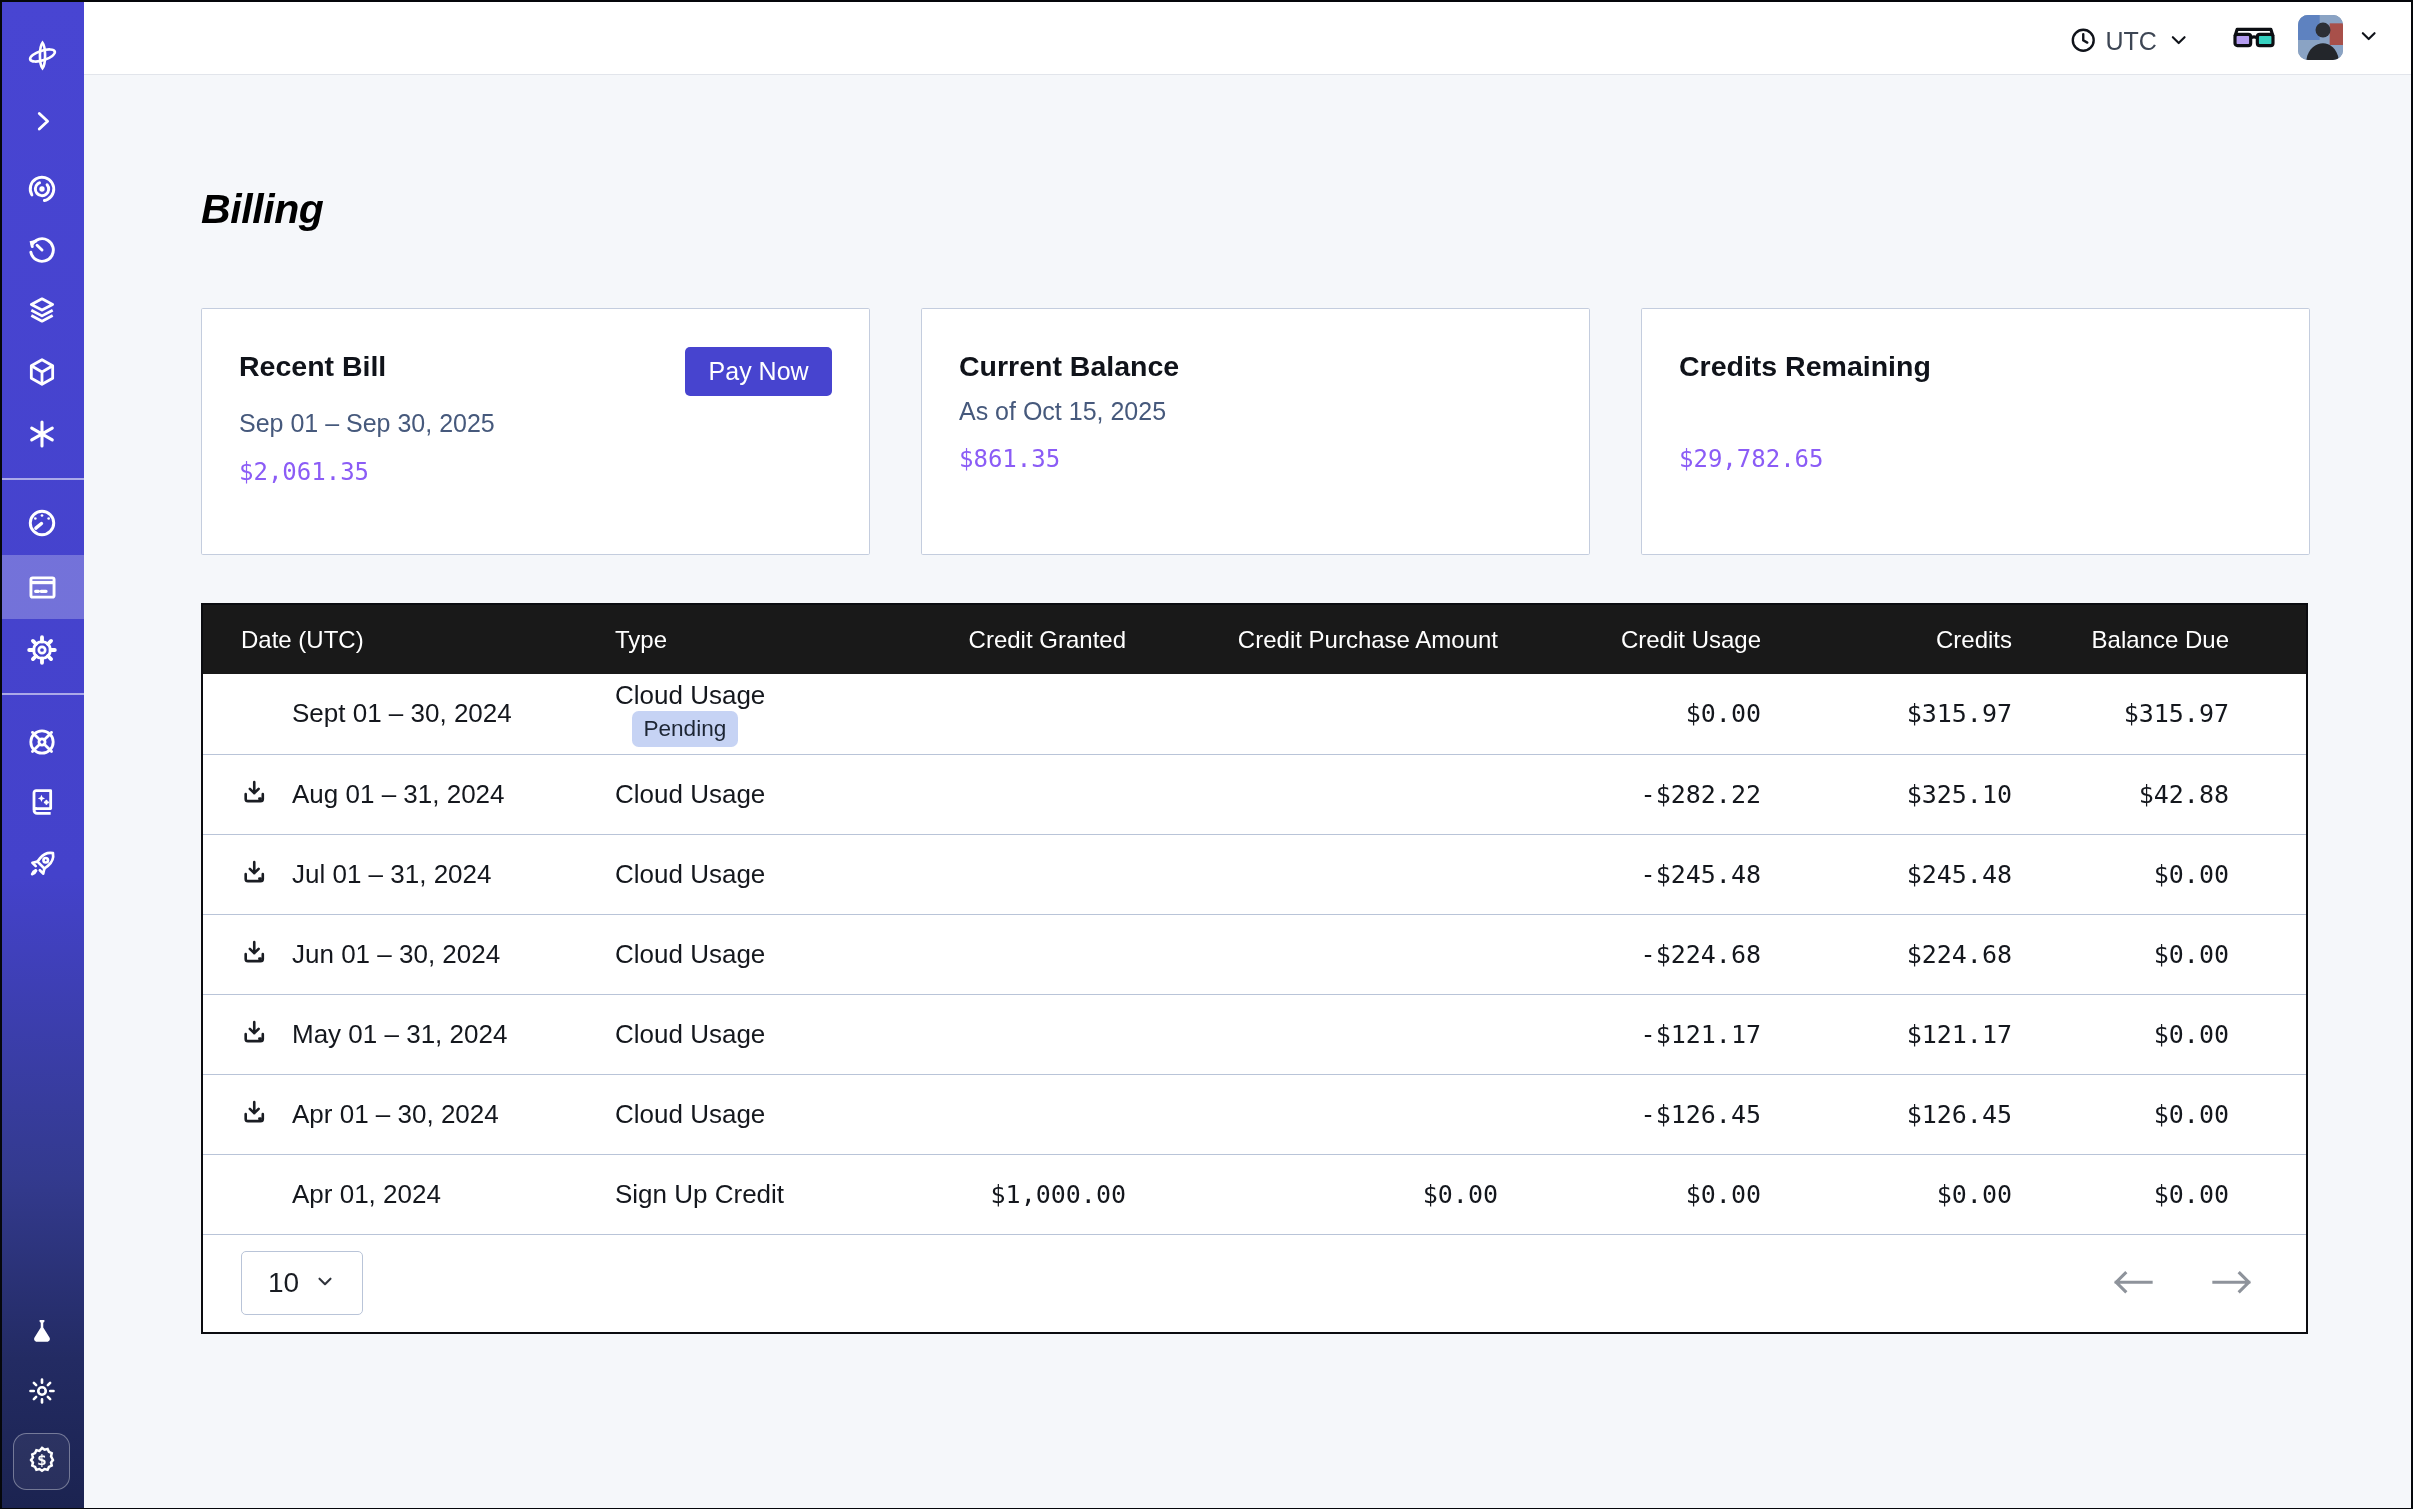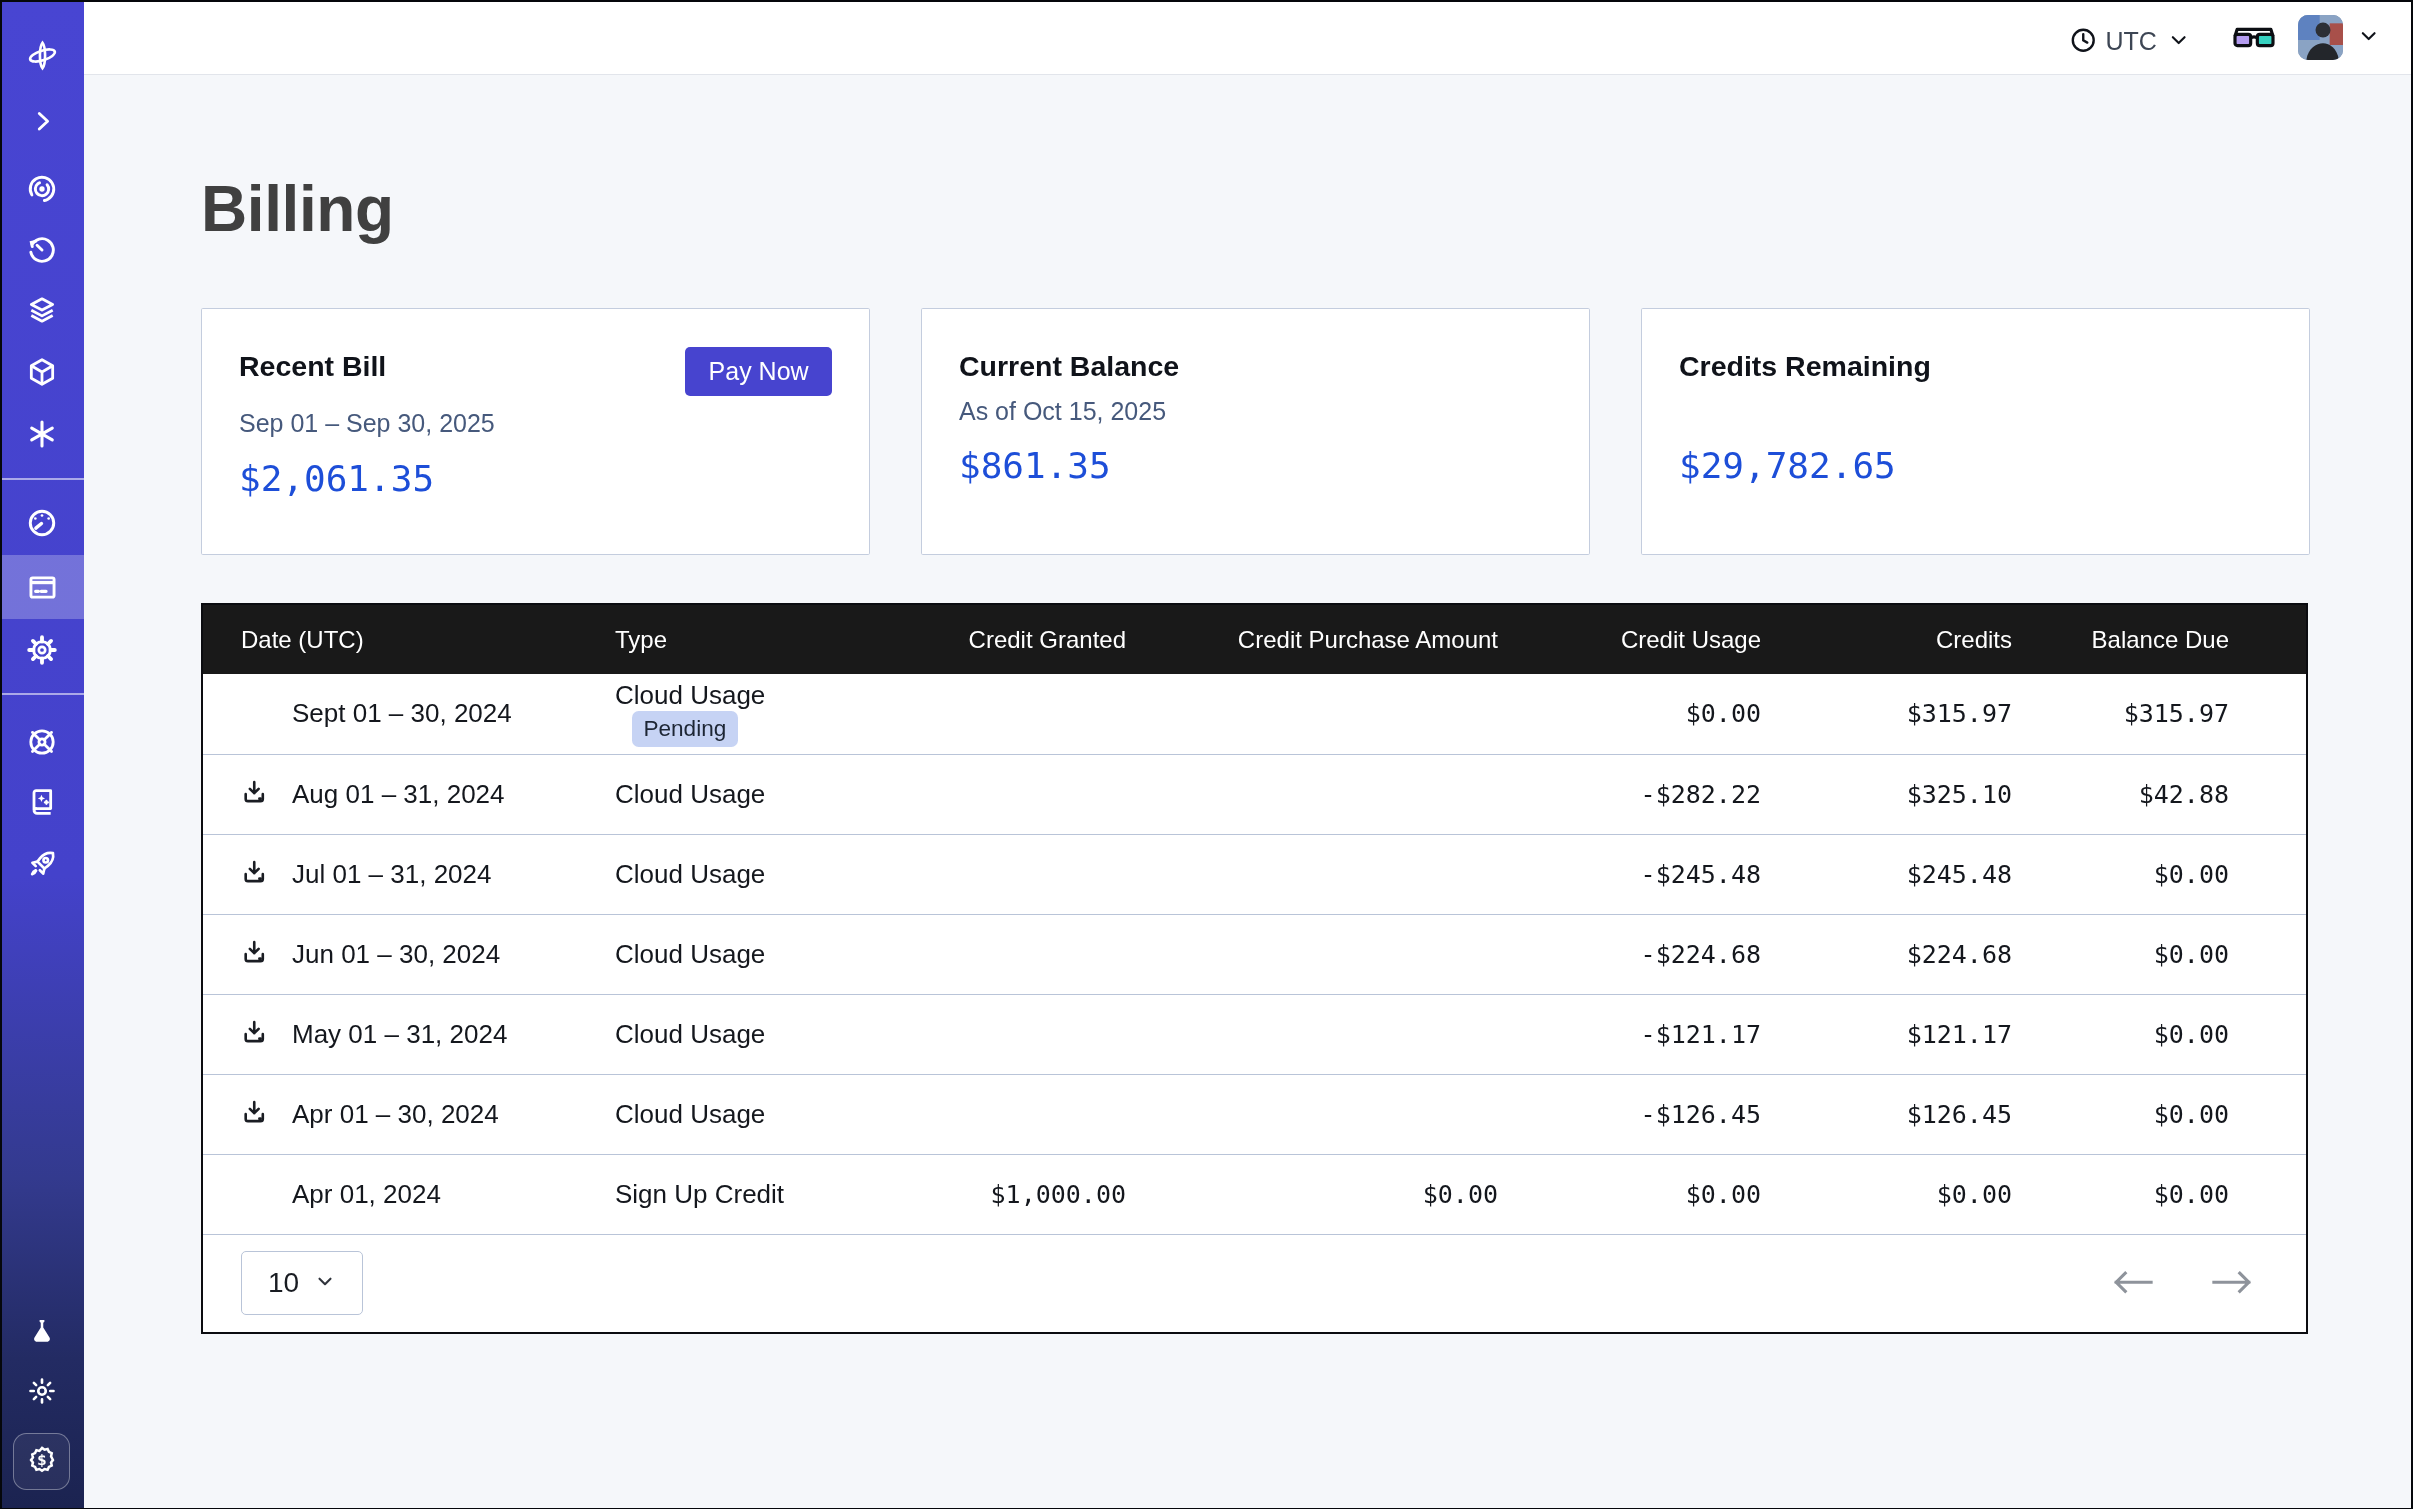--- a/index.html
+++ b/index.html
@@ -57,32 +57,32 @@
     width: 45px; height: 45px; border-radius: 10px; overflow: hidden;
     margin: 0 13.4px 0 22px; background: #6f87a8;
   }
   .avatar svg { display: block; }
 
   
   .main {
     position: absolute; left: 84px; top: 75px; right: 0; bottom: 0;
     padding: 0 102px 0 117px;
   }
-  h1.page-title { font-size: 64px; font-weight: 700; color: #404040; margin-top: 95px; line-height: 79px; letter-spacing: -0.4px; }
+  h1.page-title { font-size: 41px; font-weight: 700; color: #000000; margin-top: 95px; line-height: 79px; letter-spacing: -0.4px; font-style: italic; }
 
   .cards { display: flex; gap: 51px; margin-top: 59px; }
   .card {
     width: 669px; height: 247px; background: #ffffff;
     border: 1.7px solid #c4cdde; border-radius: 1.7px;
     padding: 41px 37px 0 37px; position: relative;
   }
   .card-head { display: flex; align-items: flex-start; justify-content: space-between; }
   .card-title { font-size: 28.5px; font-weight: 700; color: #10131a; line-height: 33px; }
   .card-sub { font-size: 25px; color: #46597c; margin-top: 11.7px; height: 32px; line-height: 32px; }
-  .card-amount { font-size: 36px; color: #1d4ed8; margin-top: 18.4px; }
+  .card-amount { font-size: 24px; color: #8b5cf6; margin-top: 18.4px; }
   .pay-btn {
     background: #4744cf; color: #ffffff; border: none; border-radius: 5px;
     font-size: 25px; font-family: "Liberation Sans", sans-serif;
     height: 49px; padding: 0 23.4px; cursor: pointer; margin-top: -3.3px;
   }
 
   
   .tabs { margin-top: 55px; border-bottom: 1.7px solid #b9c2d6; }
   .tab {
     display: inline-block; font-size: 26px; color: #1e232b;

